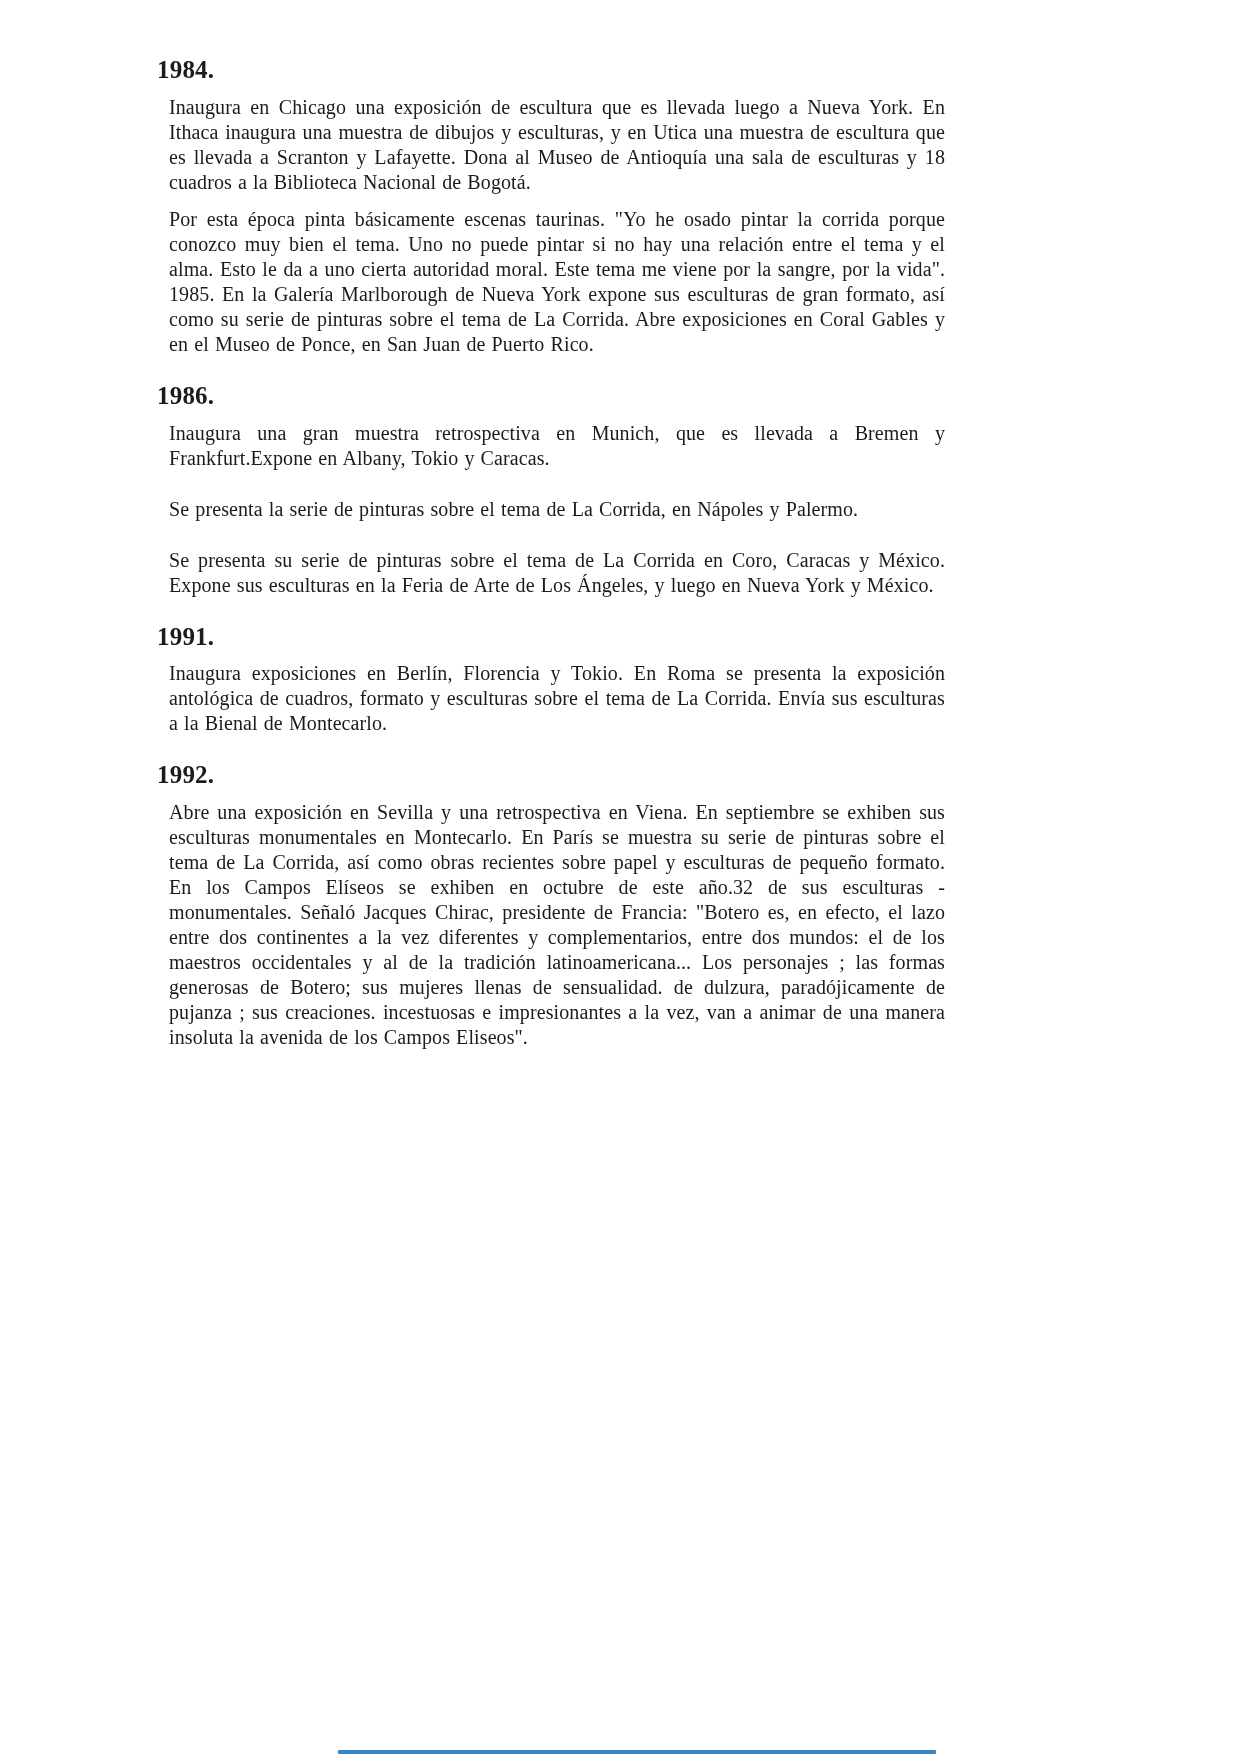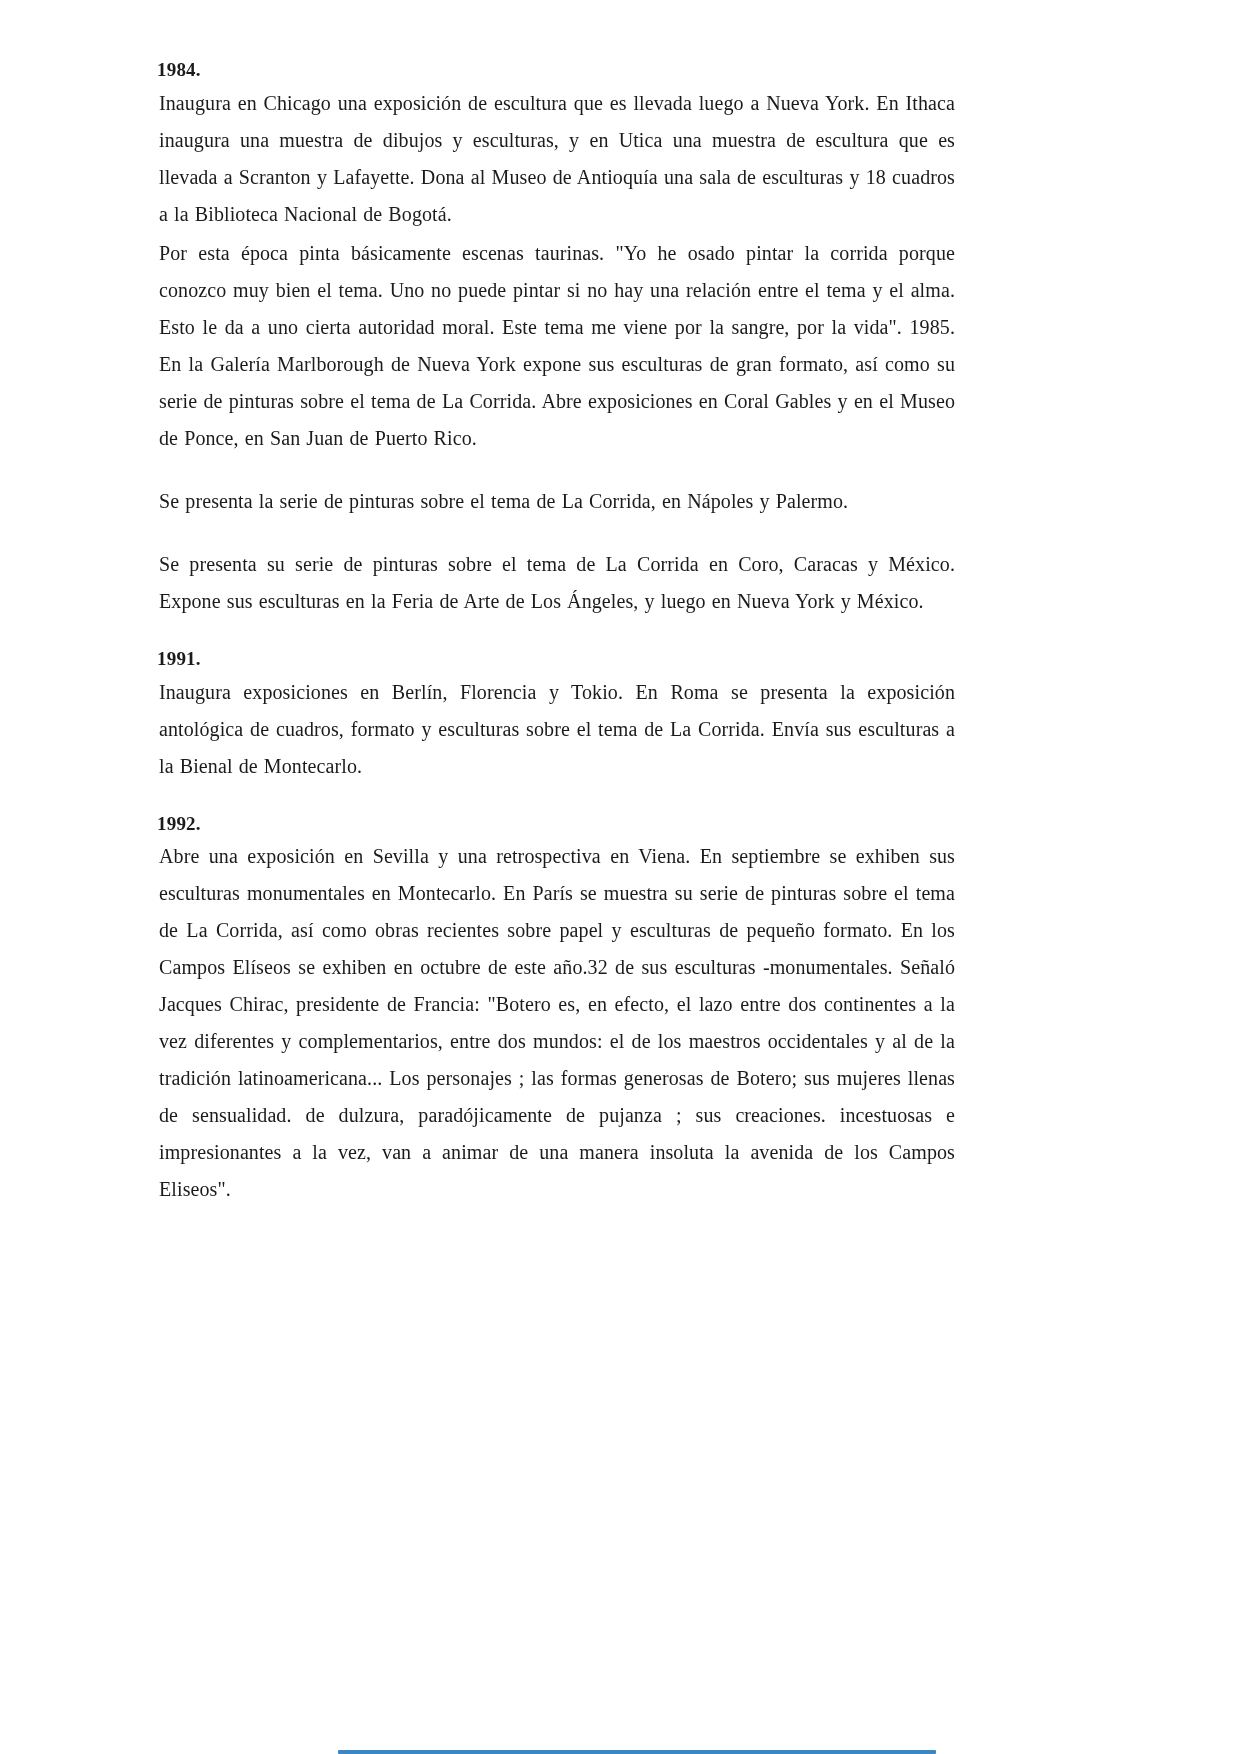--- a/index.html
+++ b/index.html
@@ -17,30 +17,30 @@
   }
   .page {
     position: absolute;
     top: 57px;
     left: 157px;
     width: 800px;
   }
   .section { margin: 0; }
   .section + .section { margin-top: 26px; }
   .year-heading {
-    font-size: 19px;
+    font-size: 25px;
     font-weight: 700;
     line-height: 25.8px;
     margin: 0;
     letter-spacing: 0.2px;
   }
   .para {
     font-size: 20px;
-    line-height: 37px;
-    margin: 2px;
+    line-height: 25px;
+    margin: 12px;
     text-align: justify;
     letter-spacing: 0.1px;
     word-spacing: 1px;
   }
   .clipped-link-line {
     position: absolute;
     left: 338px;
     bottom: 0;
     width: 598px;
     height: 4px;
@@ -51,20 +51,24 @@
 <body>
 
 <div class="page">
 
   <div class="section">
     <h2 class="year-heading">1984.</h2>
     <p class="para">Inaugura en Chicago una exposición de escultura que es llevada luego a Nueva York. En Ithaca inaugura una muestra de dibujos y esculturas, y en Utica una muestra de escultura que es llevada a Scranton y Lafayette. Dona al Museo de Antioquía una sala de esculturas y 18 cuadros a la Biblioteca Nacional de Bogotá.</p>
     <p class="para">Por esta época pinta básicamente escenas taurinas. "Yo he osado pintar la corrida porque conozco muy bien el tema. Uno no puede pintar si no hay una relación entre el tema y el alma. Esto le da a uno cierta autoridad moral. Este tema me viene por la sangre, por la vida". 1985. En la Galería Marlborough de Nueva York expone sus esculturas de gran formato, así como su serie de pinturas sobre el tema de La Corrida. Abre exposiciones en Coral Gables y en el Museo de Ponce, en San Juan de Puerto Rico.</p>
   </div>
 
+  <div class="section">
+    <h2 class="year-heading">1986.</h2>
+    <p class="para">Inaugura una gran muestra retrospectiva en Munich, que es llevada a Bremen y Frankfurt.Expone en Albany, Tokio y Caracas.</p>
+  </div>
 
 
   <div class="section">
     <p class="para">Se presenta la serie de pinturas sobre el tema de La Corrida, en Nápoles y Palermo.</p>
   </div>
 
   <div class="section">
     <p class="para">Se presenta su serie de pinturas sobre el tema de La Corrida en Coro, Caracas y México. Expone sus esculturas en la Feria de Arte de Los Ángeles, y luego en Nueva York y México.</p>
   </div>
 

